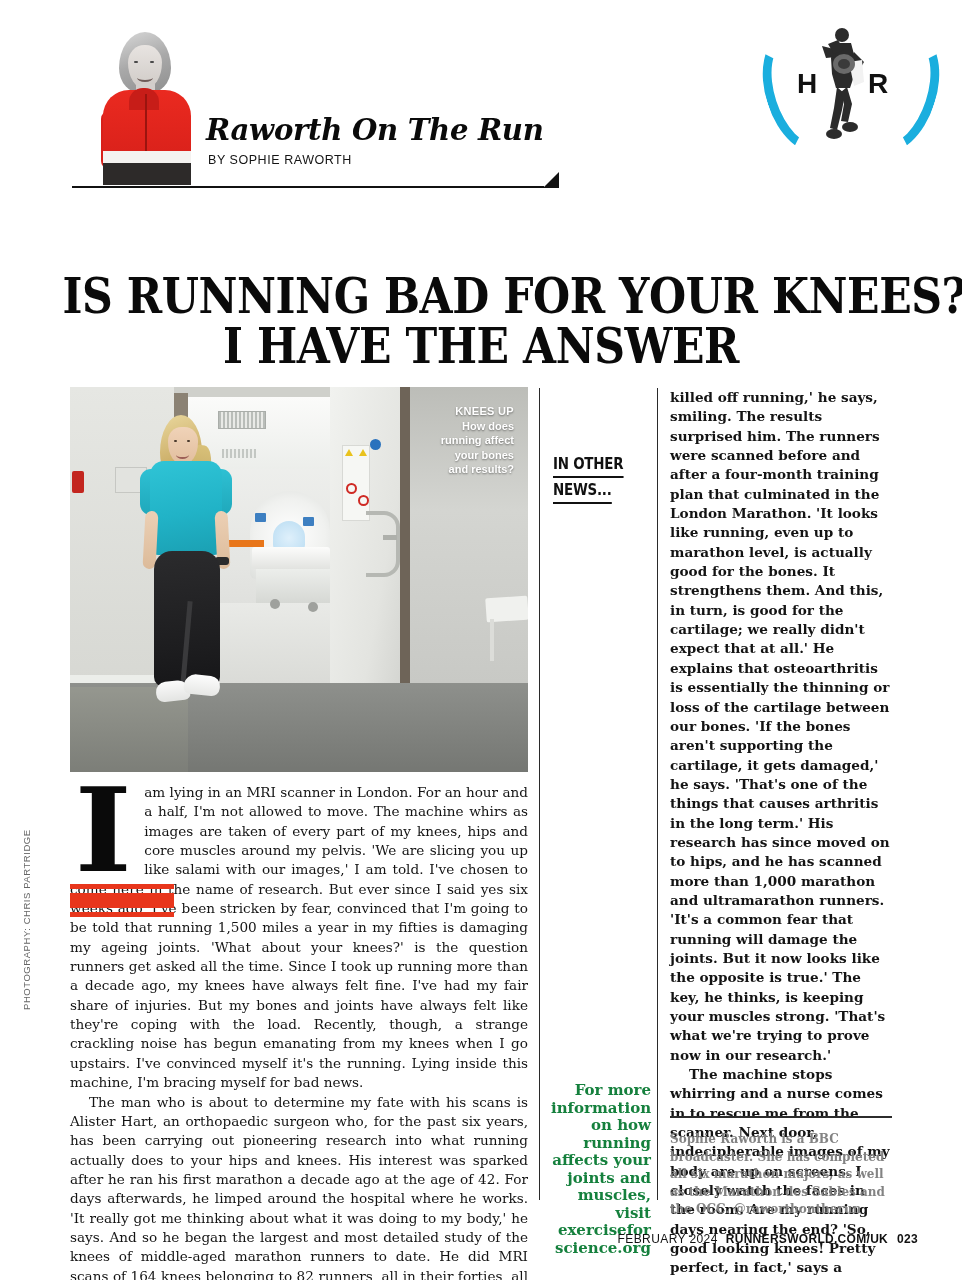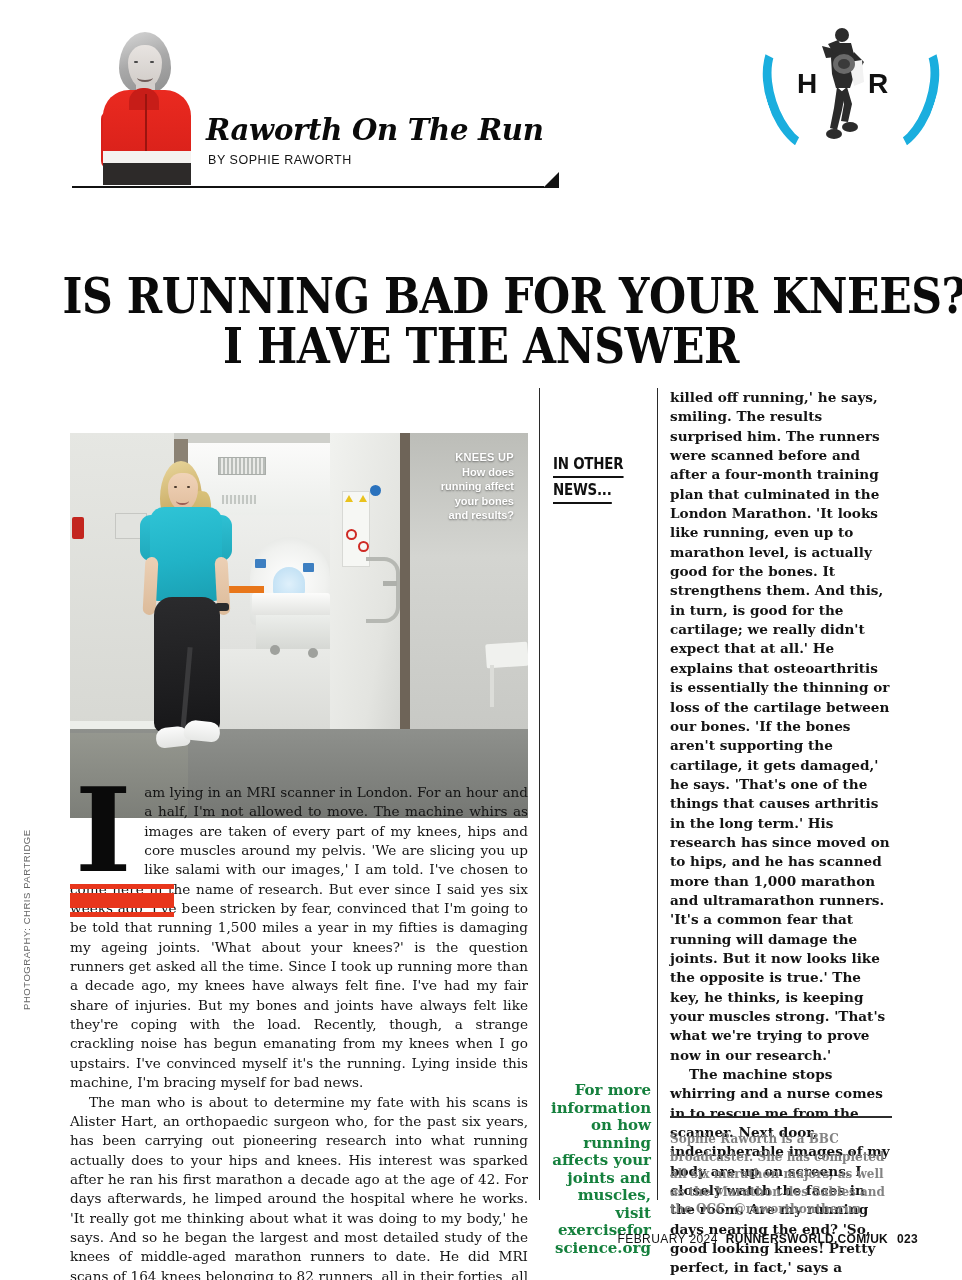--- a/index.html
+++ b/index.html
@@ -209,21 +209,20 @@
 
   
   .photo {
     position: absolute;
     left: 70px;
     top: 387px;
     width: 458px;
     height: 385px;
     overflow: hidden;
     background: #cfd0cb;
-    margin-top: 46px;
   }
   .ph-wall-left {
     position: absolute; left: 0; top: 0; width: 104px; height: 300px;
     background: linear-gradient(180deg,#e6e7e3 0%,#d7d8d3 100%);
   }
   .ph-doorframe {
     position: absolute; left: 104px; top: 6px; width: 14px; height: 290px;
     background: #8b8274;
   }
   .ph-scanroom {

